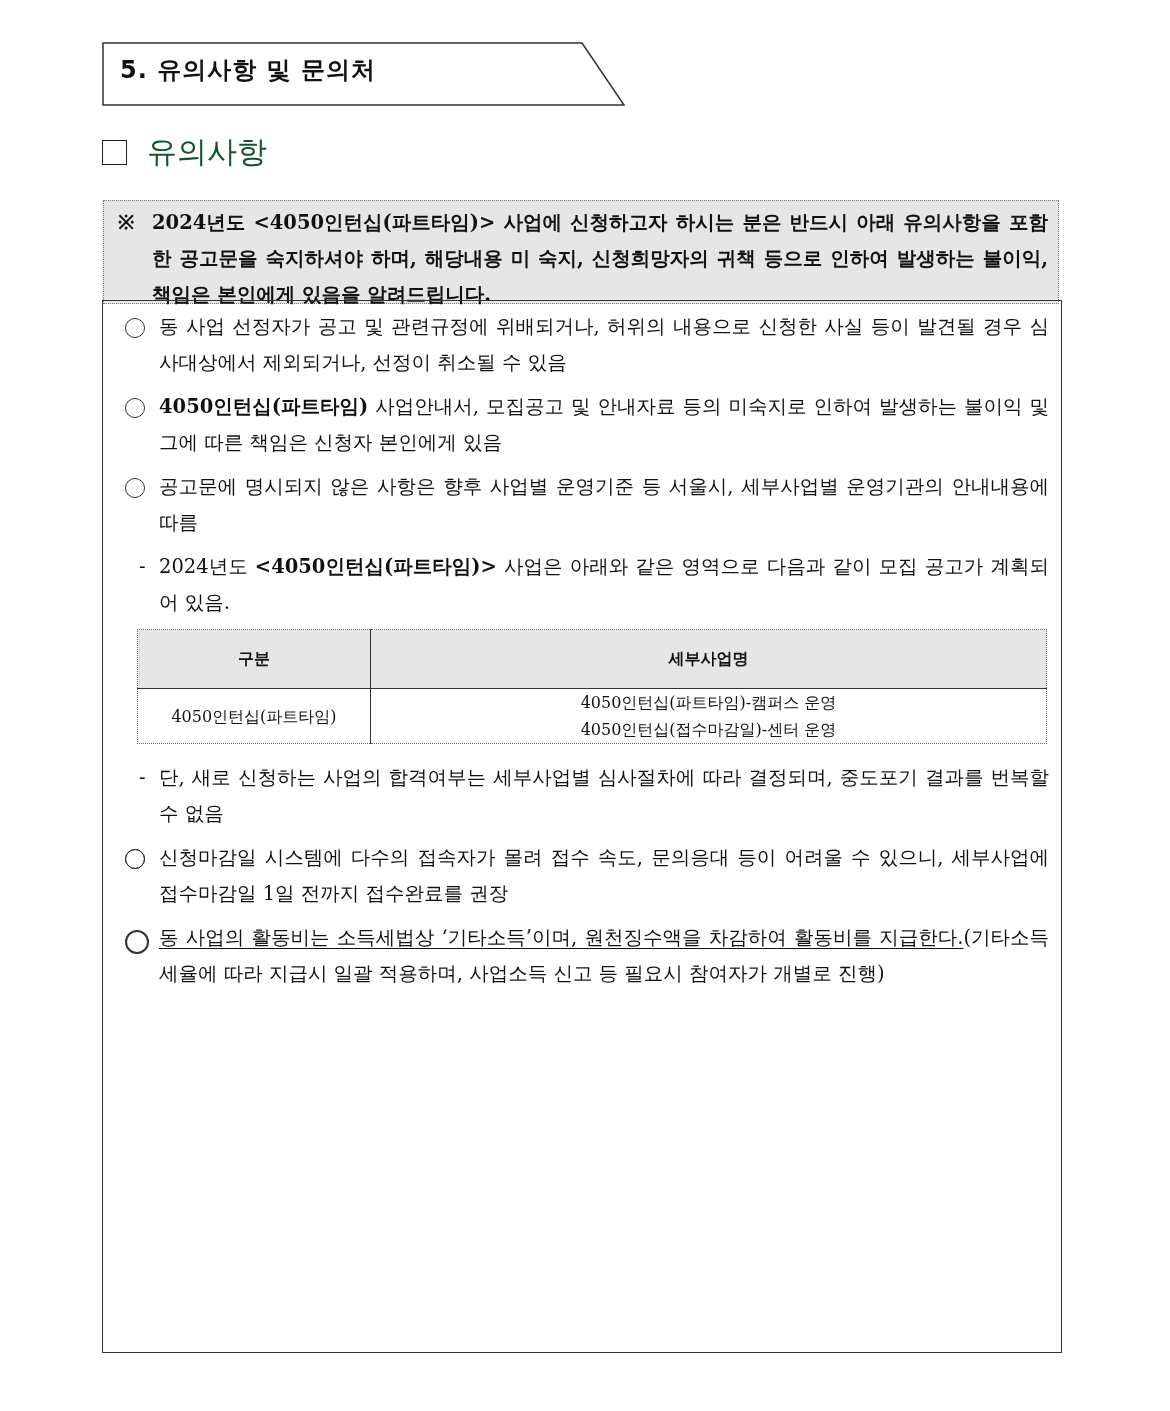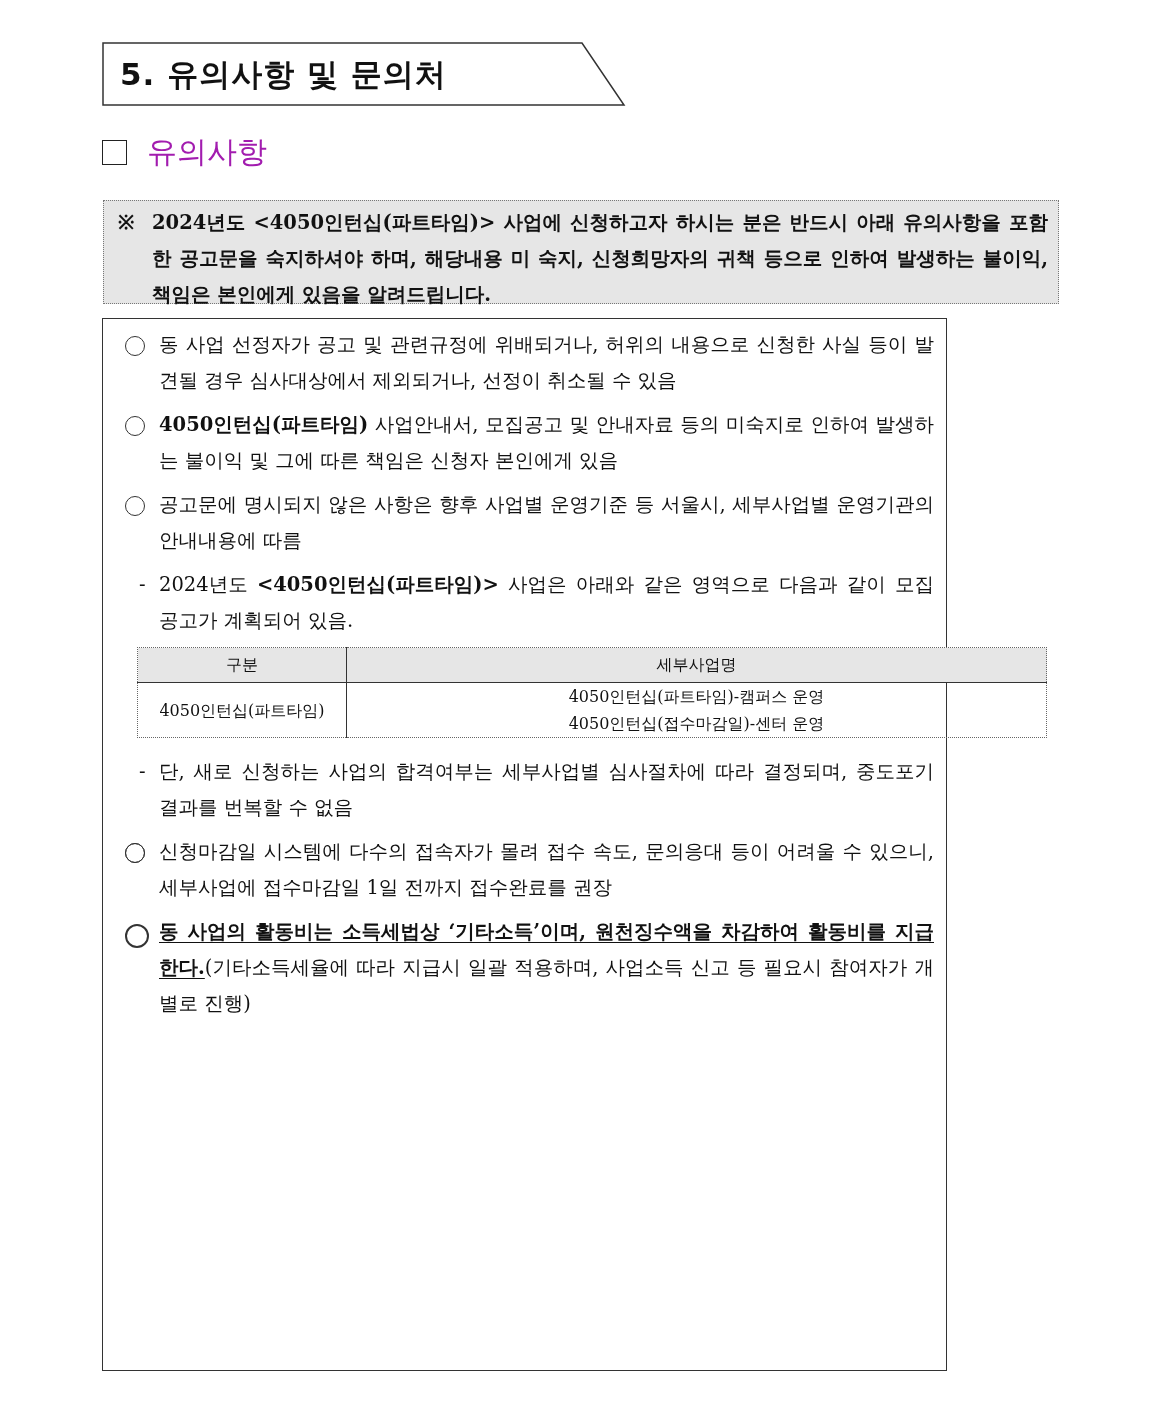--- a/index.html
+++ b/index.html
@@ -8,61 +8,61 @@
       font-family: "DejaVu Serif", "Liberation Serif", serif;
       color: #111;
     }
     .section-header {
       position: absolute; left: 102px; top: 42px; width: 522px; height: 63px;
     }
     .section-header svg { position: absolute; left: 0; top: 0; }
     .section-title {
       position: absolute; left: 18px; top: 12px;
       font-family: "DejaVu Sans", "Liberation Sans", sans-serif;
-      font-weight: bold; font-size: 31px; letter-spacing: 1px; color: #111;
+      font-weight: bold; font-size: 24px; letter-spacing: 1px; color: #111;
     }
     .sub-heading {
       position: absolute; left: 102px; top: 132px;
       font-family: "DejaVu Sans", "Liberation Sans", sans-serif;
-      font-size: 30px; color: #a21caf; display: flex; align-items: center;
+      font-size: 30px; color: #14532d; display: flex; align-items: center;
     }
     .sub-heading .box {
       width: 23px; height: 23px; border: 1.5px solid #222; margin-right: 20px; display: inline-block;
     }
     .notice {
       position: absolute; left: 103px; top: 200px; width: 956px; height: 104px;
       background: #e6e6e6; border: 1px dotted #777; box-sizing: border-box;
       padding: 4px 10px 0 14px;
       font-weight: bold; font-size: 19.5px; line-height: 36px; text-align: justify;
     }
     .notice .mark { position: absolute; left: 14px; top: 4px; }
     .notice .text { padding-left: 34px; }
     .main-box {
-      position: absolute; left: 102px; top: 318px; width: 845px; height: 1053px;
+      position: absolute; left: 102px; top: 300px; width: 960px; height: 1053px;
       border: 1.5px solid #333; box-sizing: border-box;
       padding: 8px 12px 0 20px;
       font-size: 19.5px; line-height: 36px;
     }
     .item { position: relative; padding-left: 36px; margin-bottom: 8px; text-align: justify; text-align-last: left; }
     .item .bullet {
       position: absolute; left: 2px; top: 9px; width: 18px; height: 18px;
       border: 1.5px solid #333; border-radius: 50%;
     }
     .item.bold-u .bullet { top: 10px; width: 20px; height: 20px; border-width: 2px; }
     .sub { position: relative; padding-left: 36px; margin-bottom: 8px; text-align: justify; text-align-last: left; }
     .sub .dash { position: absolute; left: 16px; top: 0; }
     b { font-weight: bold; }
-    .u { text-decoration: underline; text-underline-offset: 4px; font-weight: bold; }
+    .u { text-decoration: underline; text-underline-offset: 4px; font-weight: normal; }
     table.sub-table {
       margin: 8px 0 16px 14px; width: 910px; border-collapse: collapse;
       font-size: 16px; line-height: 27px;
       border: 1px dotted #666;
     }
     table.sub-table th {
-      background: #e6e6e6; font-weight: normal; height: 26px; padding: 4px;
+      background: #e6e6e6; font-weight: bold; height: 26px; padding: 16px;
       border-bottom: 1.5px solid #333; line-height: 24px;
     }
     table.sub-table td { text-align: center; padding: 0; }
     table.sub-table .c1 { width: 200px; border-right: 1.5px solid #333; }
   </style>
 </head>
 <body>
 
 <div class="section-header">
   <svg width="524" height="65">

